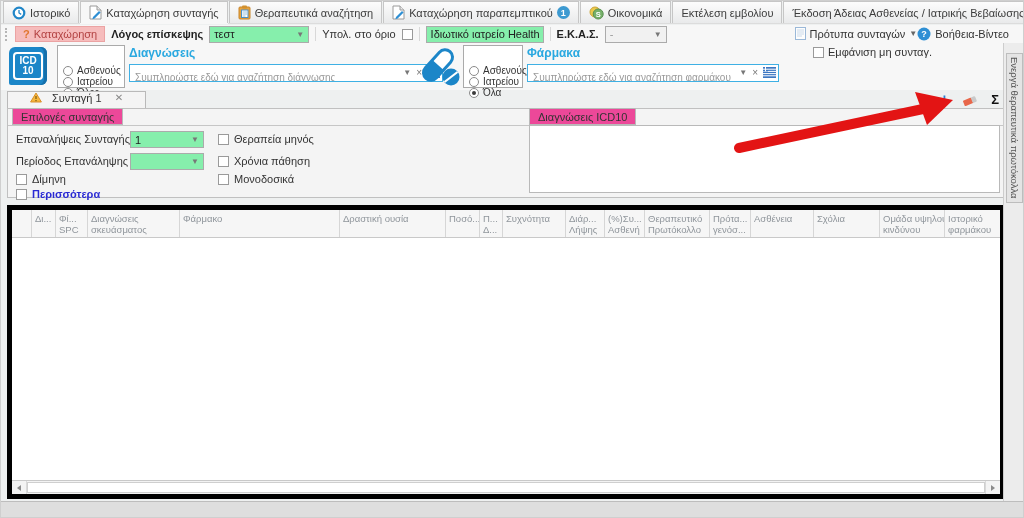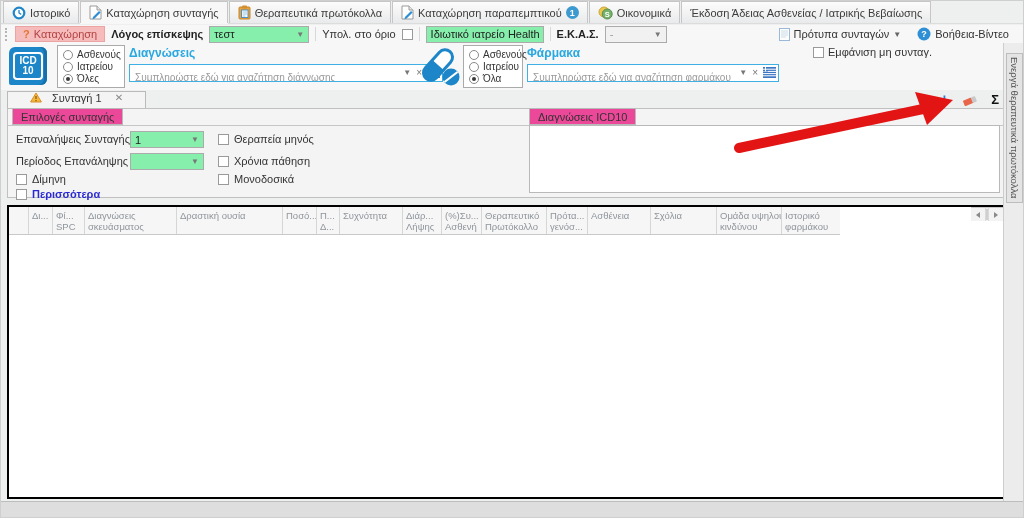--- a/index.html
+++ b/index.html
@@ -15,28 +15,28 @@
 .grip{width:3px;height:13px;border-left:2px dotted #b5b5b5;margin-right:1px}
 .btn-register{display:flex;gap:4px;align-items:center;background:#f6bcbc;border:1px solid #eba3a3;padding:1px 7px;height:16px}
 .btn-register .q{color:#e1762f;font-weight:bold}
 .btn-register .lbl{color:#b34242}
 .bold{font-weight:bold;color:#222}
 .combo{background:#86efac;border:1px solid #ababab;height:17px;display:flex;align-items:center;padding:0 4px;font-size:11px;color:#222;white-space:nowrap;overflow:hidden}
 .combo .arr{margin-left:auto;color:#777;font-size:8px;padding-left:6px}
 .combo.disabled{background:#f1f1f1;color:#999}
 .sep{width:1px;height:14px;background:#d8d8d8}
 .chk{width:11px;height:11px;background:#fff;border:1px solid #9a9a9a;display:inline-block;flex:none}
-.tb-right{margin-left:auto;display:flex;align-items:center;gap:16px;padding-right:10px}
+.tb-right{margin-left:auto;display:flex;align-items:flex-start;gap:0;padding-right:10px}
 .tb-btn{display:flex;align-items:center;gap:4px;color:#333}
 .tb-btn .arr{font-size:8px;color:#666}
 
 .searchrow{position:absolute;top:42px;left:0;right:20px;height:47px;background:#f7f7f7}
 .icd-book{position:absolute;left:8px;top:4px;width:38px;height:38px;background:#1c86c8;border-radius:6px 6px 6px 2px;display:flex;align-items:center;justify-content:center;box-shadow:inset -3px 0 0 #1670ab}
 .icd-inner{border:2px solid #fff;border-radius:4px;padding:2px 4px;color:#fff;font-weight:bold;font-size:10px;line-height:1;text-align:center}
-.radiobox{position:absolute;background:#fff;border:1px solid #aaa;padding:3px 5px;font-size:10px;color:#333;display:flex;flex-direction:column;justify-content:space-between}
+.radiobox{position:absolute;background:#fff;border:1px solid #aaa;padding:19px 5px;font-size:10px;color:#333;display:flex;flex-direction:column;justify-content:space-between}
 .radio{display:flex;align-items:center;gap:4px}
 .rdot{width:10px;height:10px;border-radius:50%;border:1px solid #8a8a8a;background:#fff;position:relative;flex:none}
 .radio.sel .rdot:after{content:"";position:absolute;left:2px;top:2px;width:4px;height:4px;border-radius:50%;background:#3a3a3a}
 .sr-title{position:absolute;font-size:12px;font-weight:bold;color:#29a8e0}
 .sinput{position:absolute;height:18px}
 .sinput input{width:100%;height:100%;border:1px solid #3fb0e4;font-size:10px;padding:8px 46px 0 5px;color:#333;font-family:"Liberation Sans",sans-serif;outline:none}
 .sinput input::placeholder{color:#9a9a9a}
 .in-icons{position:absolute;right:3px;top:2px;display:flex;gap:5px;align-items:center;height:13px}
 .in-icons .da{font-size:8px;color:#777}
 .in-icons .x{font-size:10px;color:#777;line-height:1}
@@ -51,21 +51,21 @@
 
 .content{position:absolute;left:6px;top:107px;width:998px;height:90px;background:#f4f4f4;border:1px solid #c0c0c0}
 .ptab{position:absolute;top:-1px;height:17px;padding:0 8px;font-size:11px;color:#333;background:#ec4899;border:1px solid #b9b9b9;display:flex;align-items:center;z-index:2}
 .content-line{position:absolute;left:0;right:0;top:16px;border-top:1px solid #c6c6c6}
 .flabel{position:absolute;font-size:11px;color:#333}
 .fcombo{position:absolute;width:74px}
 .cbrow{position:absolute;display:flex;gap:5px;align-items:center;font-size:11px;color:#333}
 .more{color:#2a2ad4;font-weight:bold}
 .icd-box{position:absolute;left:521px;top:16px;width:471px;height:68px;background:#fff;border:1px solid #b9b9b9}
 
-.grid{position:absolute;left:6px;top:204px;width:998px;height:294px;background:#fff;border:2px solid #000000;display:flex;flex-direction:row}
+.grid{position:absolute;left:6px;top:204px;width:998px;height:294px;background:#fff;border:5px solid #000000;display:flex;flex-direction:column}
 .thead{display:flex;background:#f6f6f6;border-bottom:1px solid #c9c9c9;height:28px;flex:none;overflow:hidden}
 .th{border-right:1px solid #d6d6d6;font-size:9.5px;color:#8f959b;padding:3px 3px;line-height:1.2;overflow:hidden;white-space:nowrap;flex:none}
 .th span{display:block}
 .tbody{flex:1;background:#fff}
 .hscroll{height:14px;border-top:1px solid #c9c9c9;background:#f3f3f3;display:flex;align-items:stretch;flex:none}
 .sbtn{width:15px;display:flex;align-items:center;justify-content:center;background:#f3f3f3;border-right:1px solid #d9d9d9}
 .sbtn.right{border-right:none;border-left:1px solid #d9d9d9}
 .tri-l{width:0;height:0;border-top:3px solid transparent;border-bottom:3px solid transparent;border-right:4px solid #8a8a8a}
 .tri-r{width:0;height:0;border-top:3px solid transparent;border-bottom:3px solid transparent;border-left:4px solid #8a8a8a}
 .sthumb{flex:1;margin:1px 0;background:#fff;border:1px solid #cfcfcf}
@@ -97,38 +97,41 @@
         </svg>
       <span>Καταχώρηση συνταγής</span>
     </div>
     <div class="tab">
       <svg width="13" height="15" viewBox="0 0 13 15">
           <rect x="1" y="2" width="11" height="12" rx="1" fill="#e8a33d" stroke="#c8852a"></rect>
           <rect x="4" y="0.5" width="5" height="3" rx="1" fill="#d0902f"></rect>
           <rect x="3.5" y="5" width="6.5" height="7.5" fill="#fff" stroke="#4a90c8"></rect>
           <path d="M4.5 7h4.5M4.5 9h4.5M4.5 11h3" stroke="#7fb2d8" stroke-width="0.8"></path>
         </svg>
-      <span>Θεραπευτικά πρωτόκολλα</span>
+      <span>Θεραπευτικά αναζήτηση</span>
     </div>
     <div class="tab">
       <svg width="13" height="15" viewBox="0 0 13 15">
           <path d="M1 1h7l4 4v9H1z" fill="#fff" stroke="#9a9a9a"></path>
           <path d="M8 1v4h4" fill="#e8e8e8" stroke="#9a9a9a"></path>
           <path d="M4 12l6-6 1.6 1.6-6 6-2.2.6z" fill="#2e8fd4"></path>
         </svg>
       <span>Καταχώρηση παραπεμπτικού</span>
       <span class="badge">1</span>
     </div>
     <div class="tab">
       <svg width="15" height="14" viewBox="0 0 15 14">
           <circle cx="6" cy="6" r="5" fill="#ecc94b" stroke="#caa53a"></circle>
           <circle cx="9.2" cy="8" r="5" fill="#76b06a" stroke="#5a9050"></circle>
           <text x="9.2" y="10.8" font-size="7.5" fill="#fff" text-anchor="middle" font-weight="bold" font-family="Liberation Sans,sans-serif">S</text>
         </svg>
       <span>Οικονομικά</span>
+    </div>
+    <div class="tab">
+      <span>Εκτέλεση εμβολίου</span>
     </div>
     <div class="tab">
       <span>Έκδοση Άδειας Ασθενείας / Ιατρικής Βεβαίωσης</span>
     </div>
 
   </div>
 
   <div class="toolbar">
     <div class="grip"></div>
     <div class="btn-register">
@@ -321,20 +324,23 @@
           <span>Δι...</span>
         </div>
       <div class="th" style="width:32px">
           <span>Φί...</span>
           <span>SPC</span>
         </div>
       <div class="th" style="width:92px">
           <span>Διαγνώσεις</span>
           <span>σκευάσματος</span>
         </div>
+      <div class="th" style="width:160px">
+          <span>Φάρμακο</span>
+        </div>
       <div class="th" style="width:106px">
           <span>Δραστική ουσία</span>
         </div>
       <div class="th" style="width:34px">
           <span>Ποσό...</span>
         </div>
       <div class="th" style="width:23px">
           <span>Π...</span>
           <span>Δ...</span>
         </div>

